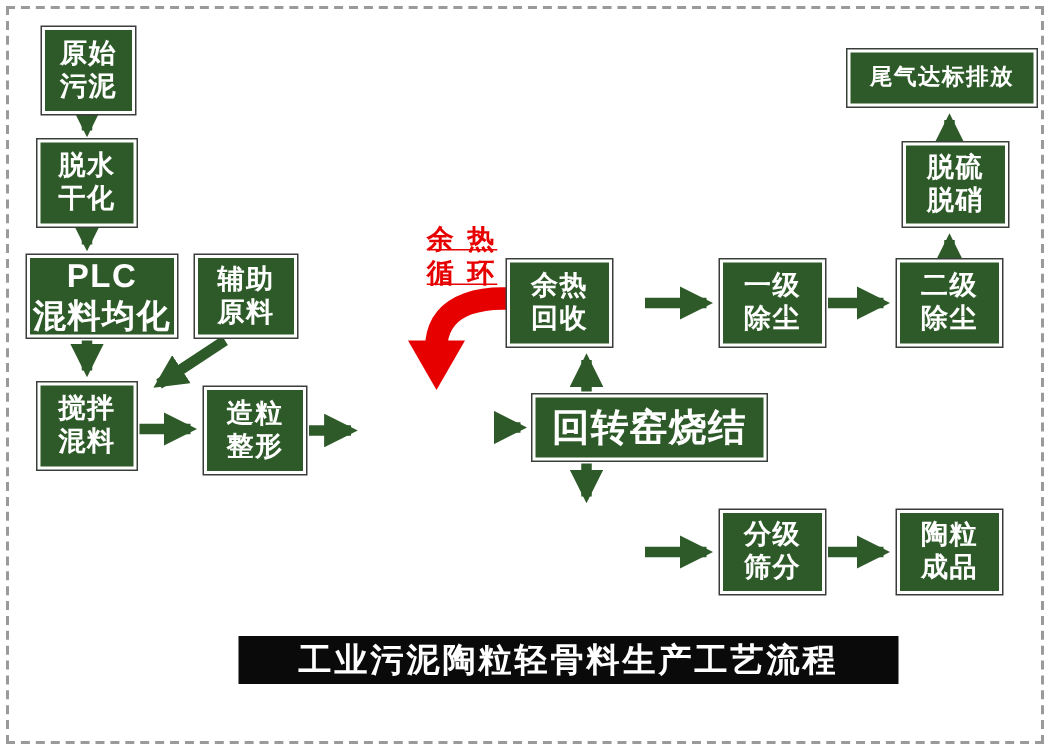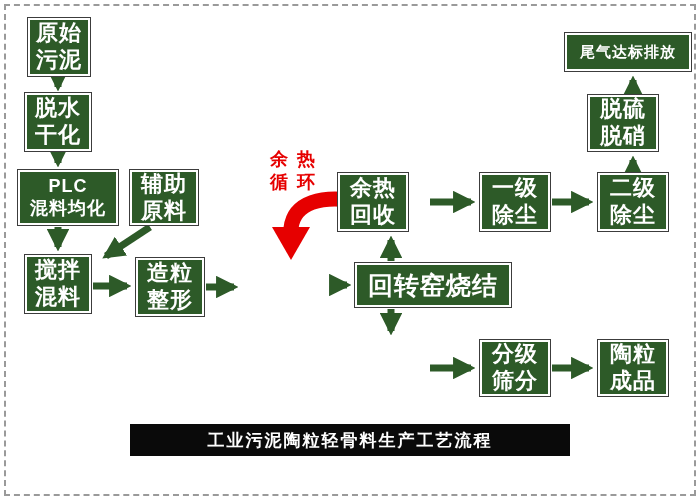--- a/index.html
+++ b/index.html
@@ -18,32 +18,32 @@
   .gah{fill:var(--green)}
   .ra{stroke:var(--red);stroke-width:15;fill:none}
   .rah{fill:var(--red)}
   .box{
     position:absolute;background:var(--green);color:#fff;
     border:2px solid #fff;box-shadow:0 0 0 1px #3c3c3c;
     display:flex;align-items:center;justify-content:center;
     text-align:center;font-weight:bold;white-space:pre-line;
     line-height:1.22;letter-spacing:1px;
   }
-  .f22{font-size:22px}
-  .f21{font-size:18px}
+  .f22{font-size:18px}
+  .f21{font-size:22px}
   .f27{font-size:25px}
   .f30{font-size:30px}
   .f19{font-size:15px}
   .red-note{
     position:absolute;color:var(--red);font-weight:bold;font-size:18px;
-    white-space:pre-line;text-align:left;line-height:1.25;letter-spacing:2px;
+    white-space:pre-line;text-align:center;line-height:1.25;letter-spacing:2px;text-decoration:underline;
   }
   .title{
     position:absolute;background:var(--title-bg);color:#fff;font-weight:bold;
-    font-size:17px;letter-spacing:2px;display:flex;align-items:center;justify-content:center;
+    font-size:22px;letter-spacing:2px;display:flex;align-items:center;justify-content:center;margin-left:29px;
   }
 </style>
 </head>
 <body>
 
 <div class="stage">
   <div class="frame"></div>
 
   <svg class="arrows" viewBox="0 0 700 500">
     <defs>
@@ -93,21 +93,21 @@
 
   <div class="box f22" style="left:338px;top:173px;width:70px;height:58px">余热
 回收</div>
 
   <div class="box f22" style="left:480px;top:173px;width:70px;height:58px">一级
 除尘</div>
 
   <div class="box f22" style="left:598px;top:173px;width:70px;height:58px">二级
 除尘</div>
 
-  <div class="box f22" style="left:588px;top:95px;width:70px;height:56px">脱硫
+  <div class="box f22" style="left:602px;top:95px;width:70px;height:56px">脱硫
 脱硝</div>
 
   <div class="box f19" style="left:565px;top:33px;width:126px;height:38px">尾气达标排放</div>
 
 
   <div class="box f22" style="left:598px;top:340px;width:70px;height:56px">陶粒
 成品</div>
 
   <div class="box f22" style="left:480px;top:340px;width:70px;height:56px">分级
 筛分</div>

